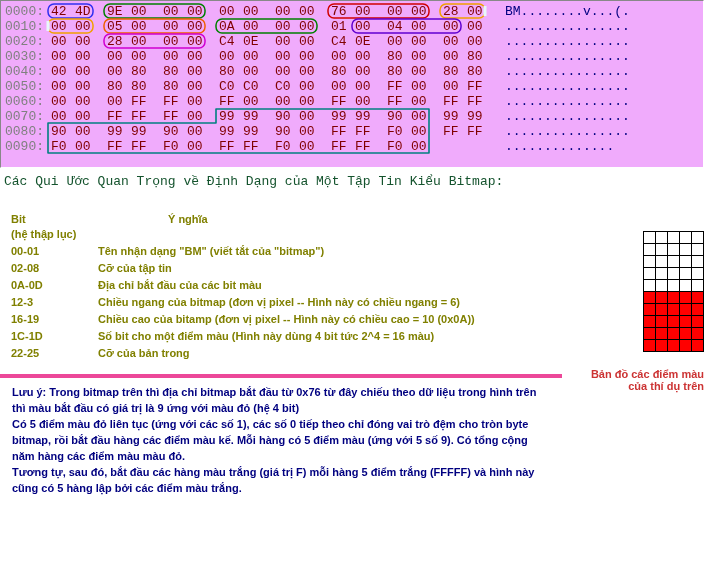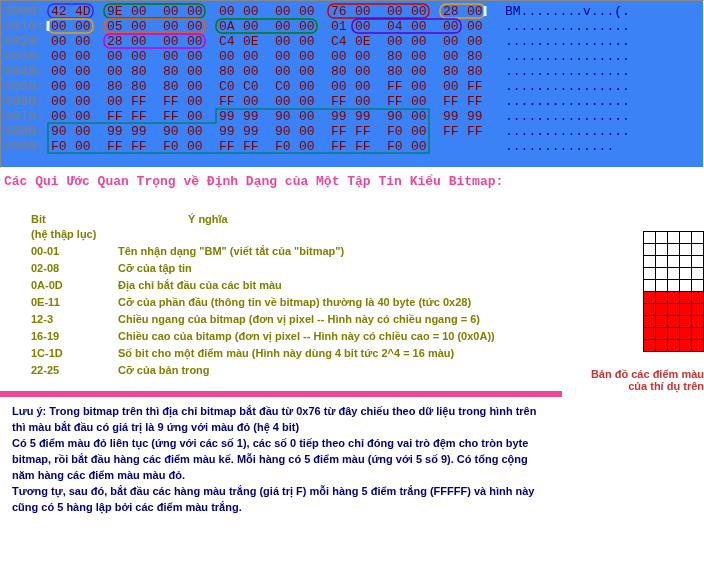--- a/index.html
+++ b/index.html
@@ -5,52 +5,51 @@
   body {
     margin: 0;
     padding: 0;
     width: 704px;
     font-family: Verdana, Arial, sans-serif;
     font-size: 11px;
     background: #fff;
     color: #000;
   }
   .hex-panel {
-    background: #3b82f6;
+    background: #f0abfc;
     border: 1px solid #888;
     border-right-color: #fff;
     border-bottom-color: #fff;
     padding: 2px 4px 8px 4px;
     font-family: "Courier New", monospace;
     font-size: 13px;
     line-height: 15px;
   }
   .hex-panel svg {
     display: block;
   }
   .addr { fill: #808080; }
   .hb { fill: #800000; }
   .asc { fill: #000080; }
 
   .caption {
     font-family: "Courier New", monospace;
     font-size: 13px;
-    font-weight: bold;
-    color: #ec4899;
+    font-weight: normal;
+    color: #14532d;
     padding: 6px 4px 2px 4px;
   }
 
   .fields {
     padding: 20px 6px 4px 10px;
     color: #808000;
     font-family: Verdana, Arial, sans-serif;
     font-size: 11px;
     font-weight: bold;
     line-height: 15px;
-    margin-left: 20px;
   }
   .fields table { border-collapse: collapse; }
   .fields td { vertical-align: top; padding-right: 16px; }
   .fields .col-bit { width: 70px; }
 
   .right-col {
     float: right;
     width: 120px;
     text-align: right;
     padding-top: 40px;
@@ -78,21 +77,21 @@
   .bmp-white { background: #fff; }
 
   .notes {
     clear: none;
     padding: 6px 10px 4px 12px;
     color: #000080;
     font-weight: bold;
     font-size: 11px;
     line-height: 16px;
     width: 540px;
-    border-top: 6px solid #ec4899;
+    border-top: 4px solid #ec4899;
     margin-top: 8px;
   }
   .content-wrap {
     display: flex;
     align-items: flex-start;
   }
   .left-main { flex: 1; }
 </style>
 </head>
 <body>
@@ -322,24 +321,20 @@
             </tr>
             <tr>
               <td class="col-bit">02-08</td>
               <td>Cỡ của tập tin</td>
             </tr>
             <tr>
               <td class="col-bit">0A-0D</td>
               <td>Địa chỉ bắt đầu của các bit màu</td>
             </tr>
             <tr>
-              <td class="col-bit">0E-11</td>
-              <td>Cỡ của phần đầu (thông tin về bitmap) thường là 40 byte (tức 0x28)</td>
-            </tr>
-            <tr>
               <td class="col-bit">12-3</td>
               <td>Chiều ngang của bitmap (đơn vị pixel -- Hình này có chiều ngang = 6)</td>
             </tr>
             <tr>
               <td class="col-bit">16-19</td>
               <td>Chiều cao của bitamp (đơn vị pixel -- Hình này có chiều cao = 10 (0x0A))</td>
             </tr>
             <tr>
               <td class="col-bit">1C-1D</td>
               <td>Số bit cho một điểm màu (Hình này dùng 4 bit tức 2^4 = 16 màu)</td>

